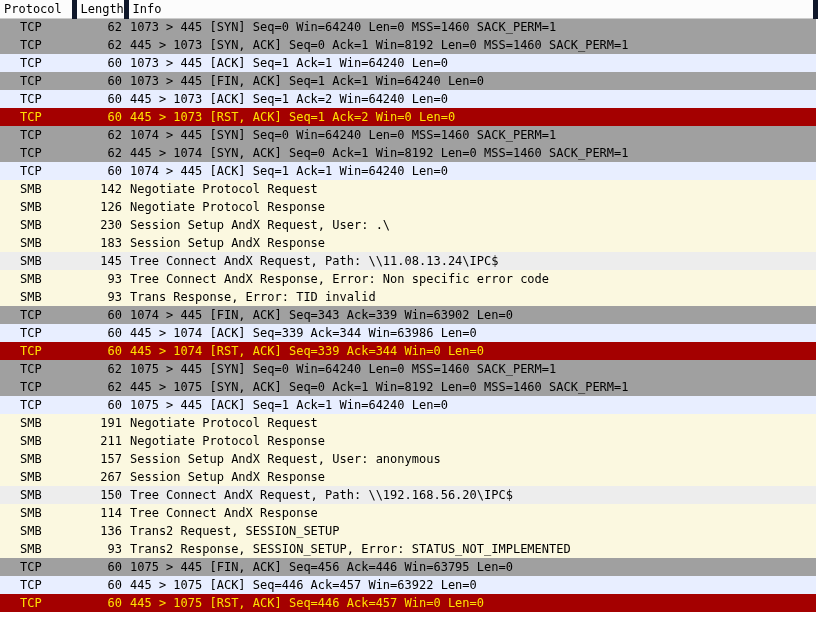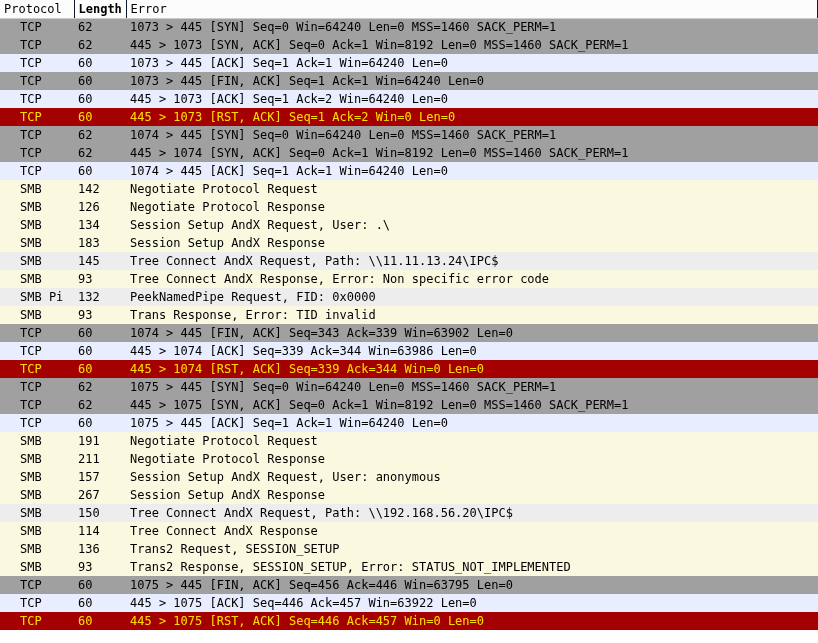--- a/index.html
+++ b/index.html
@@ -13,51 +13,51 @@
   .packet-list {
     width: 100%;
     border-collapse: collapse;
     table-layout: fixed;
   }
   .packet-list th {
     text-align: left;
     font-weight: normal;
     background: #fcfcfc;
     border-bottom: 1px solid #ccc;
-    border-right: 1px solid #0f172a;
+    border-right: 5px solid #0f172a;
     padding: 1px 4px;
     height: 18px;
   }
   .packet-list td {
     padding: 0 4px;
     height: 18px;
     white-space: nowrap;
     overflow: hidden;
   }
   .col-proto { width: 74px; padding-left: 20px !important; }
-  .col-len   { width: 52px; text-align: left; }
+  .col-len   { width: 52px; text-align: right; }
   .col-info  { }
   th.col-proto { padding-left: 4px !important; }
-  th.col-len { text-align: center; font-weight: bold; }
+  th.col-len { text-align: center; }
 
   tr.bg-gray    td { background: #a0a0a0; color: #000; }
   tr.bg-ltblue  td { background: #e8eeff; color: #000; }
   tr.bg-red     td { background: #a40000; color: #ffe000; }
   tr.bg-cream   td { background: #fbf8e0; color: #000; }
   tr.bg-ltgray  td { background: #ededed; color: #000; }
 </style>
 </head>
 <body>
 
 <table class="packet-list">
   <thead>
     <tr>
       <th class="col-proto">Protocol</th>
       <th class="col-len">Length</th>
-      <th class="col-info">Error</th>
+      <th class="col-info">Info</th>
     </tr>
   </thead>
   <tbody id="packet-rows">
       <tr class="bg-gray">
         <td class="col-proto">TCP</td>
         <td class="col-len">62</td>
         <td class="col-info">1073 &gt; 445 [SYN] Seq=0 Win=64240 Len=0 MSS=1460 SACK_PERM=1</td>
       </tr>
       <tr class="bg-gray">
         <td class="col-proto">TCP</td>
@@ -104,42 +104,37 @@
         <td class="col-len">142</td>
         <td class="col-info">Negotiate Protocol Request</td>
       </tr>
       <tr class="bg-cream">
         <td class="col-proto">SMB</td>
         <td class="col-len">126</td>
         <td class="col-info">Negotiate Protocol Response</td>
       </tr>
       <tr class="bg-cream">
         <td class="col-proto">SMB</td>
-        <td class="col-len">134</td>
+        <td class="col-len">230</td>
         <td class="col-info">Session Setup AndX Request, User: .\</td>
       </tr>
       <tr class="bg-cream">
         <td class="col-proto">SMB</td>
         <td class="col-len">183</td>
         <td class="col-info">Session Setup AndX Response</td>
       </tr>
       <tr class="bg-ltgray">
         <td class="col-proto">SMB</td>
         <td class="col-len">145</td>
-        <td class="col-info">Tree Connect AndX Request, Path: \\11.11.13.24\IPC$</td>
+        <td class="col-info">Tree Connect AndX Request, Path: \\11.08.13.24\IPC$</td>
       </tr>
       <tr class="bg-cream">
         <td class="col-proto">SMB</td>
         <td class="col-len">93</td>
         <td class="col-info">Tree Connect AndX Response, Error: Non specific error code</td>
-      </tr>
-      <tr class="bg-ltgray">
-        <td class="col-proto">SMB Pi</td>
-        <td class="col-len">132</td>
-        <td class="col-info">PeekNamedPipe Request, FID: 0x0000</td>
       </tr>
       <tr class="bg-cream">
         <td class="col-proto">SMB</td>
         <td class="col-len">93</td>
         <td class="col-info">Trans Response, Error: TID invalid</td>
       </tr>
       <tr class="bg-gray">
         <td class="col-proto">TCP</td>
         <td class="col-len">60</td>
         <td class="col-info">1074 &gt; 445 [FIN, ACK] Seq=343 Ack=339 Win=63902 Len=0</td>

